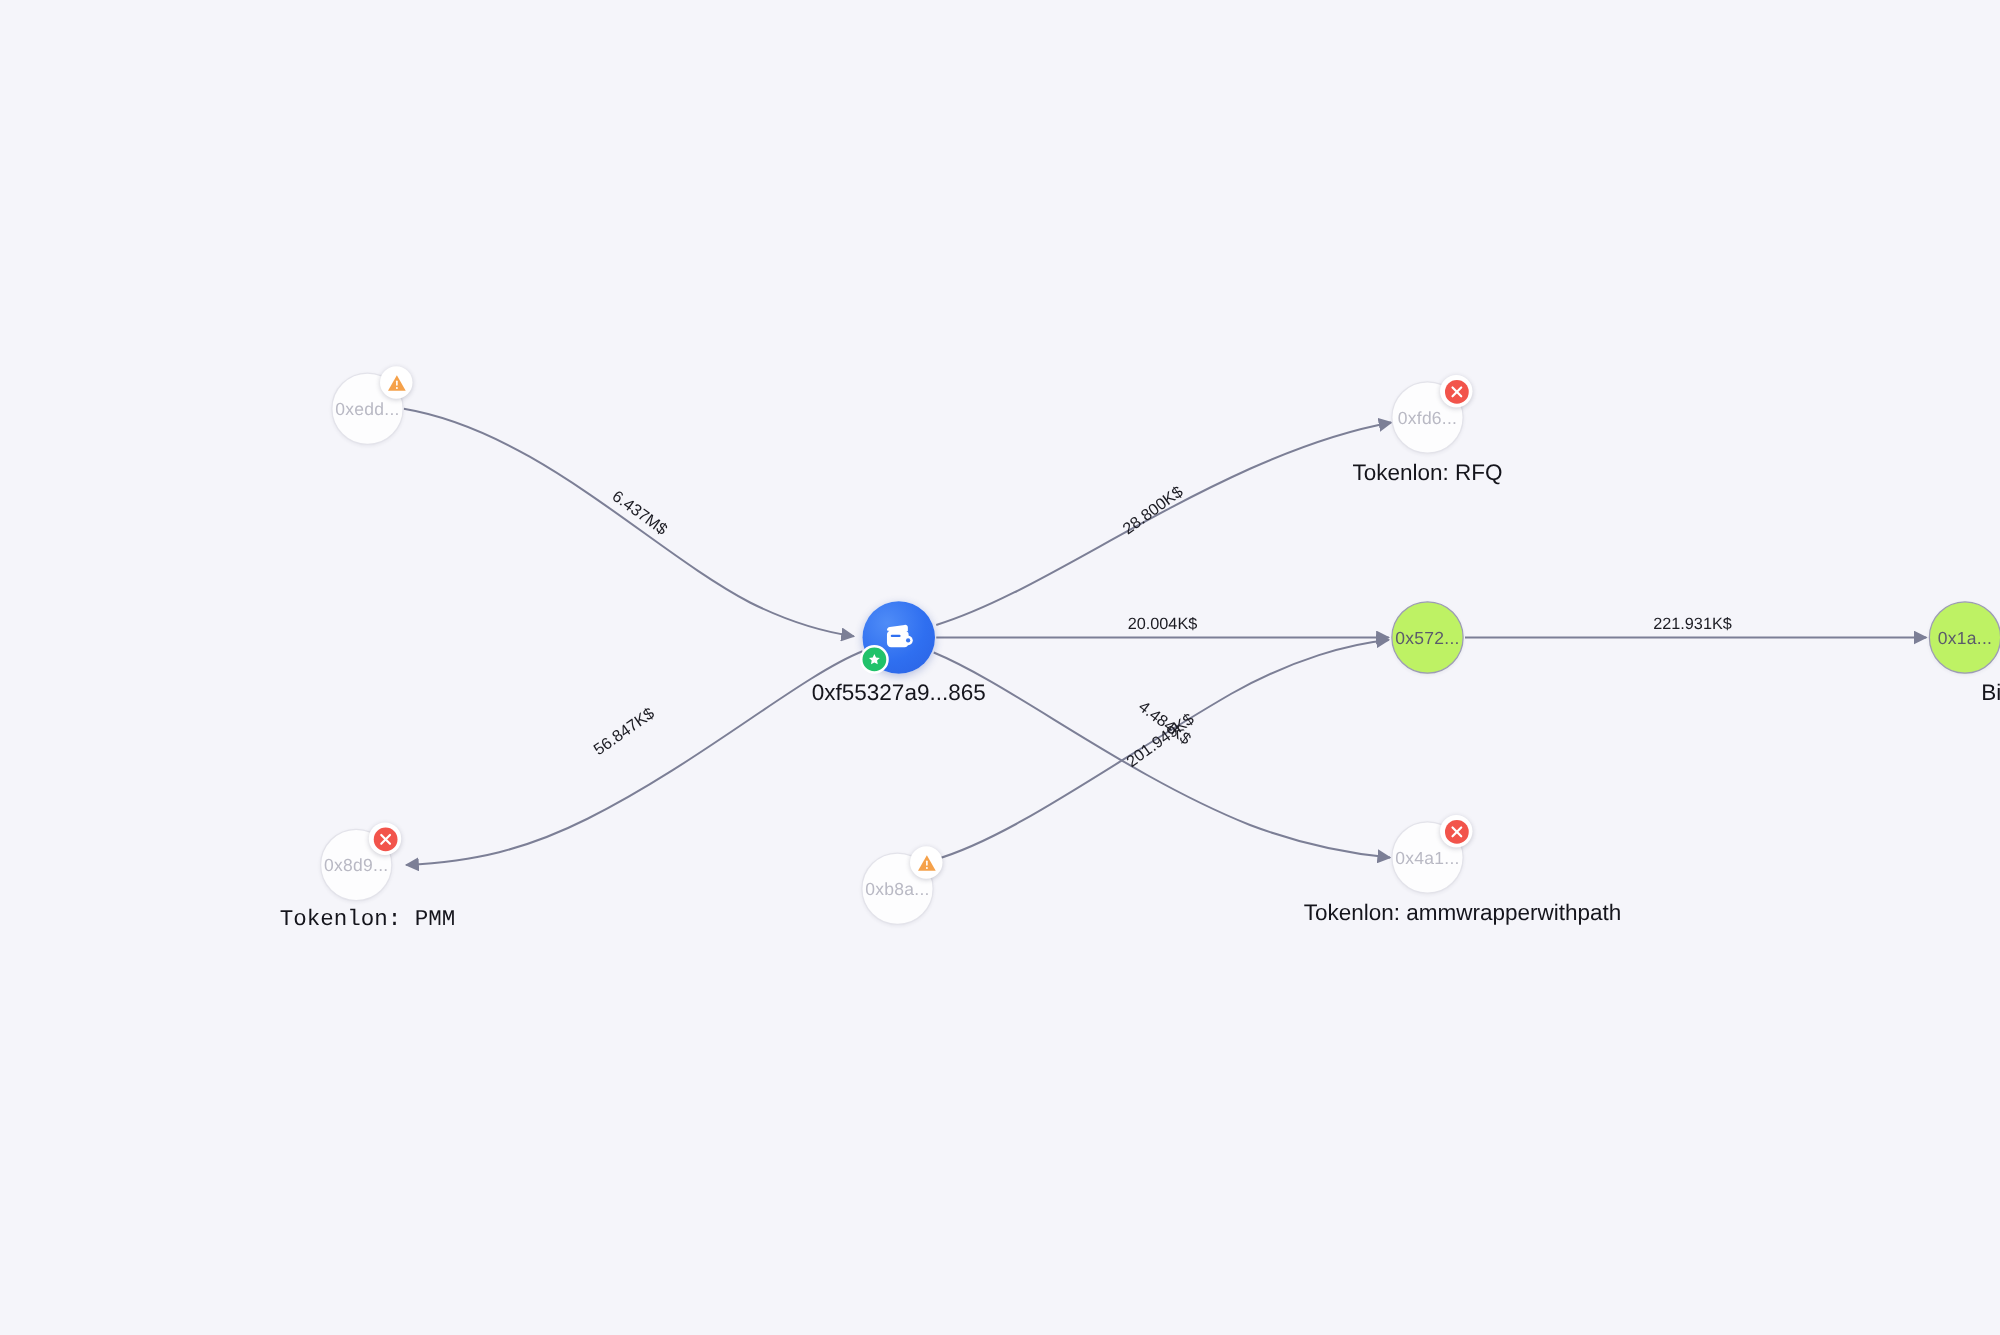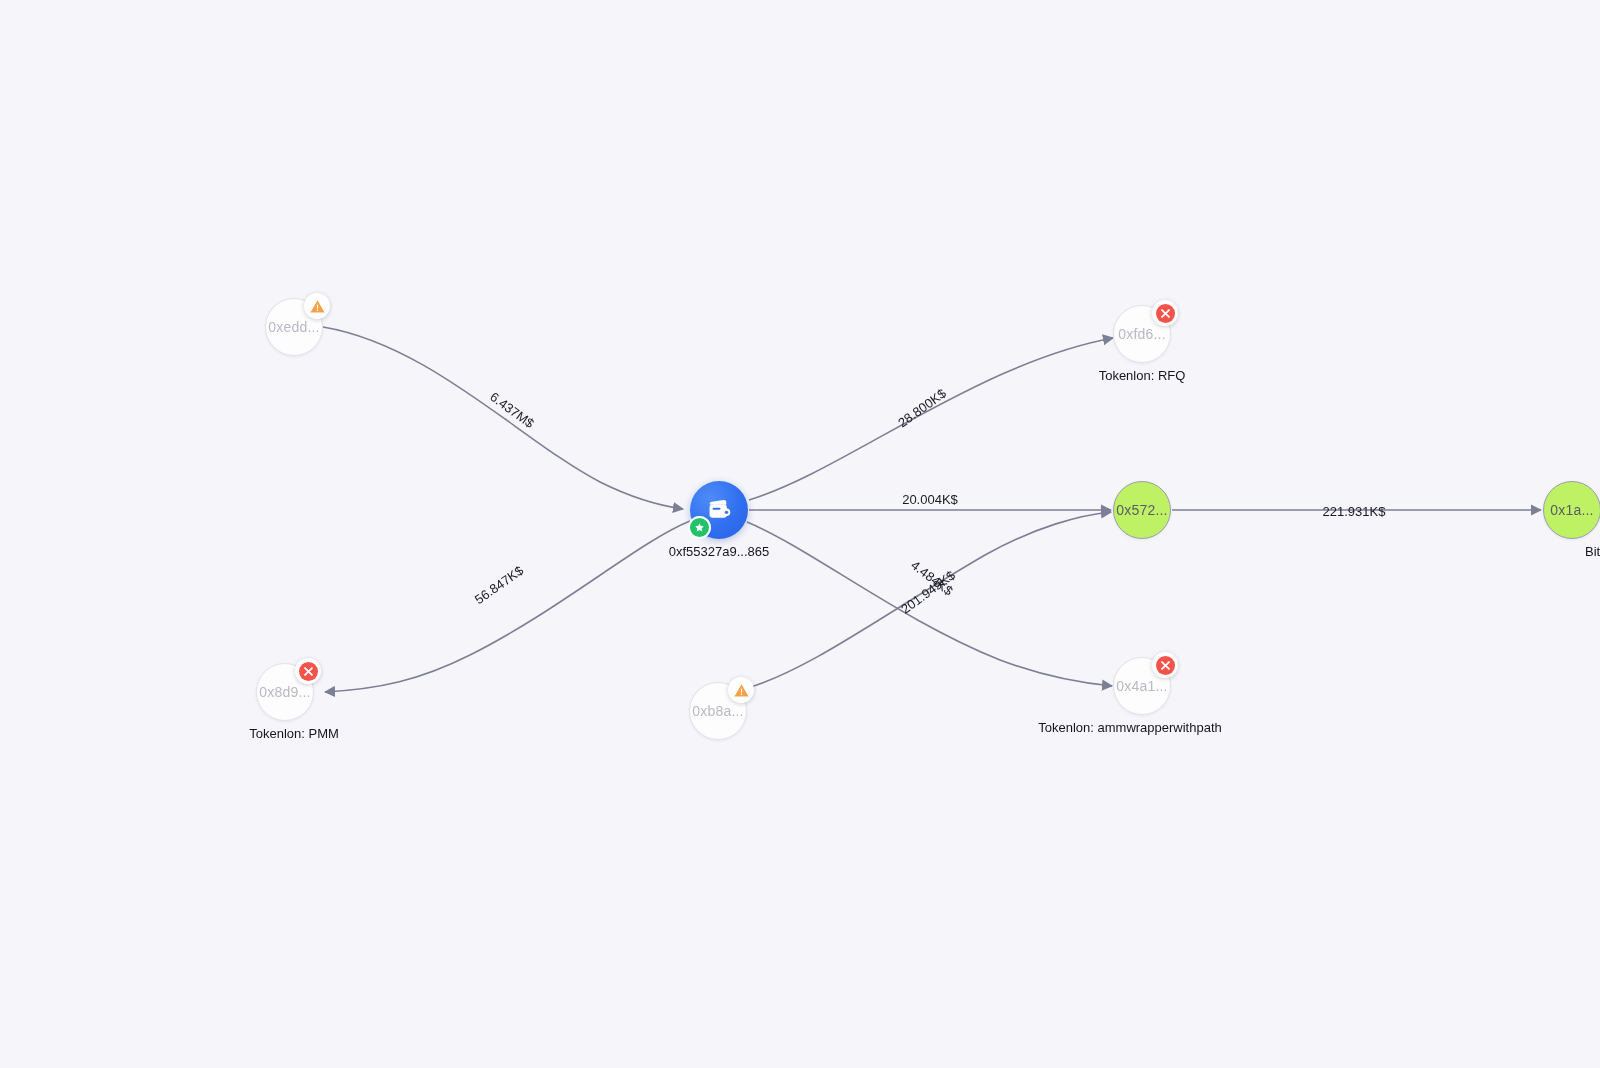--- a/index.html
+++ b/index.html
@@ -52,21 +52,21 @@
     background: #bef264;
   }
   .node-label-inner {
     font-size: 14px;
     color: #b9b9c4;
     letter-spacing: .2px;
   }
   .node-strong .node-label-inner { color: #5b5b6b; }
   .node-caption {
     position: absolute;
-    font-size: 13px;
+    font-size: 18px;
     color: #15151c;
     white-space: nowrap;
     text-align: center;
   }
   .badge {
     position: absolute;
     width: 26px; height: 26px;
     border-radius: 50%;
     background: #ffffff;
     box-shadow: 0 1px 4px rgba(40,40,70,.22);
@@ -126,21 +126,21 @@
 
     <path class="edge-path" marker-end="url(#arrow)" d="M 1172 510 L 1541 510"></path>
   </svg>
 
   <div class="edge-label" style="left:512px; top:410px; transform:translate(-50%,-50%) rotate(36deg);">6.437M$</div>
   <div class="edge-label" style="left:499px; top:585px; transform:translate(-50%,-50%) rotate(-35deg);">56.847K$</div>
   <div class="edge-label" style="left:922px; top:408px; transform:translate(-50%,-50%) rotate(-36deg);">28.800K$</div>
   <div class="edge-label" style="left:930px; top:499px; transform:translate(-50%,-50%);">20.004K$</div>
   <div class="edge-label" style="left:932px; top:578px; transform:translate(-50%,-50%) rotate(37deg);">4.484K$</div>
   <div class="edge-label" style="left:928px; top:592px; transform:translate(-50%,-50%) rotate(-36deg);">201.949K$</div>
-  <div class="edge-label" style="left:1354px; top:499px; transform:translate(-50%,-50%);margin-top:12px;">221.931K$</div>
+  <div class="edge-label" style="left:1354px; top:499px; transform:translate(-50%,-50%);">221.931K$</div>
 
   <div class="node node-plain" style="left:265px; top:298px; width:58px; height:58px;">
     <span class="node-label-inner">0xedd...</span>
     <span class="badge badge-warn" style="right:-8px; top:-6px;">
       <span class="badge-core">
         <svg width="17" height="17" viewBox="0 0 24 24">
           <path d="M12 3.2 L22 20.5 L2 20.5 Z" fill="#f5a14a"></path>
           <rect x="11.1" y="9" width="1.8" height="6" rx=".9" fill="#ffffff"></rect>
           <circle cx="12" cy="17.4" r="1.1" fill="#ffffff"></circle>
         </svg>
@@ -151,21 +151,21 @@
   <div class="node node-plain" style="left:256px; top:663px; width:58px; height:58px;">
     <span class="node-label-inner">0x8d9...</span>
     <span class="badge badge-error" style="right:-8px; top:-6px;">
       <span class="badge-core">
         <svg width="11" height="11" viewBox="0 0 12 12">
           <path d="M2.2 2.2 L9.8 9.8 M9.8 2.2 L2.2 9.8" stroke="#ffffff" stroke-width="1.9" stroke-linecap="round"></path>
         </svg>
       </span>
     </span>
   </div>
-  <div class="node-caption" style="left:294px; top:726px; transform:translateX(-50%);">Tokenlon: PMM</div>
+  <div class="node-caption" style="left:294px; top:726px; transform:translateX(-50%);font-family:Liberation Mono, monospace;">Tokenlon: PMM</div>
 
   <div class="node node-plain" style="left:1113px; top:305px; width:58px; height:58px;">
     <span class="node-label-inner">0xfd6...</span>
     <span class="badge badge-error" style="right:-8px; top:-6px;">
       <span class="badge-core">
         <svg width="11" height="11" viewBox="0 0 12 12">
           <path d="M2.2 2.2 L9.8 9.8 M9.8 2.2 L2.2 9.8" stroke="#ffffff" stroke-width="1.9" stroke-linecap="round"></path>
         </svg>
       </span>
     </span>
@@ -179,21 +179,21 @@
   <div class="node node-plain" style="left:1113px; top:657px; width:58px; height:58px;">
     <span class="node-label-inner">0x4a1...</span>
     <span class="badge badge-error" style="right:-8px; top:-6px;">
       <span class="badge-core">
         <svg width="11" height="11" viewBox="0 0 12 12">
           <path d="M2.2 2.2 L9.8 9.8 M9.8 2.2 L2.2 9.8" stroke="#ffffff" stroke-width="1.9" stroke-linecap="round"></path>
         </svg>
       </span>
     </span>
   </div>
-  <div class="node-caption" style="left:1130px; top:720px; transform:translateX(-50%);">Tokenlon: ammwrapperwithpath</div>
+  <div class="node-caption" style="left:1170px; top:720px; transform:translateX(-50%);">Tokenlon: ammwrapperwithpath</div>
 
   <div class="node node-plain" style="left:689px; top:682px; width:58px; height:58px;">
     <span class="node-label-inner">0xb8a...</span>
     <span class="badge badge-warn" style="right:-8px; top:-6px;">
       <span class="badge-core">
         <svg width="17" height="17" viewBox="0 0 24 24">
           <path d="M12 3.2 L22 20.5 L2 20.5 Z" fill="#f5a14a"></path>
           <rect x="11.1" y="9" width="1.8" height="6" rx=".9" fill="#ffffff"></rect>
           <circle cx="12" cy="17.4" r="1.1" fill="#ffffff"></circle>
         </svg>

